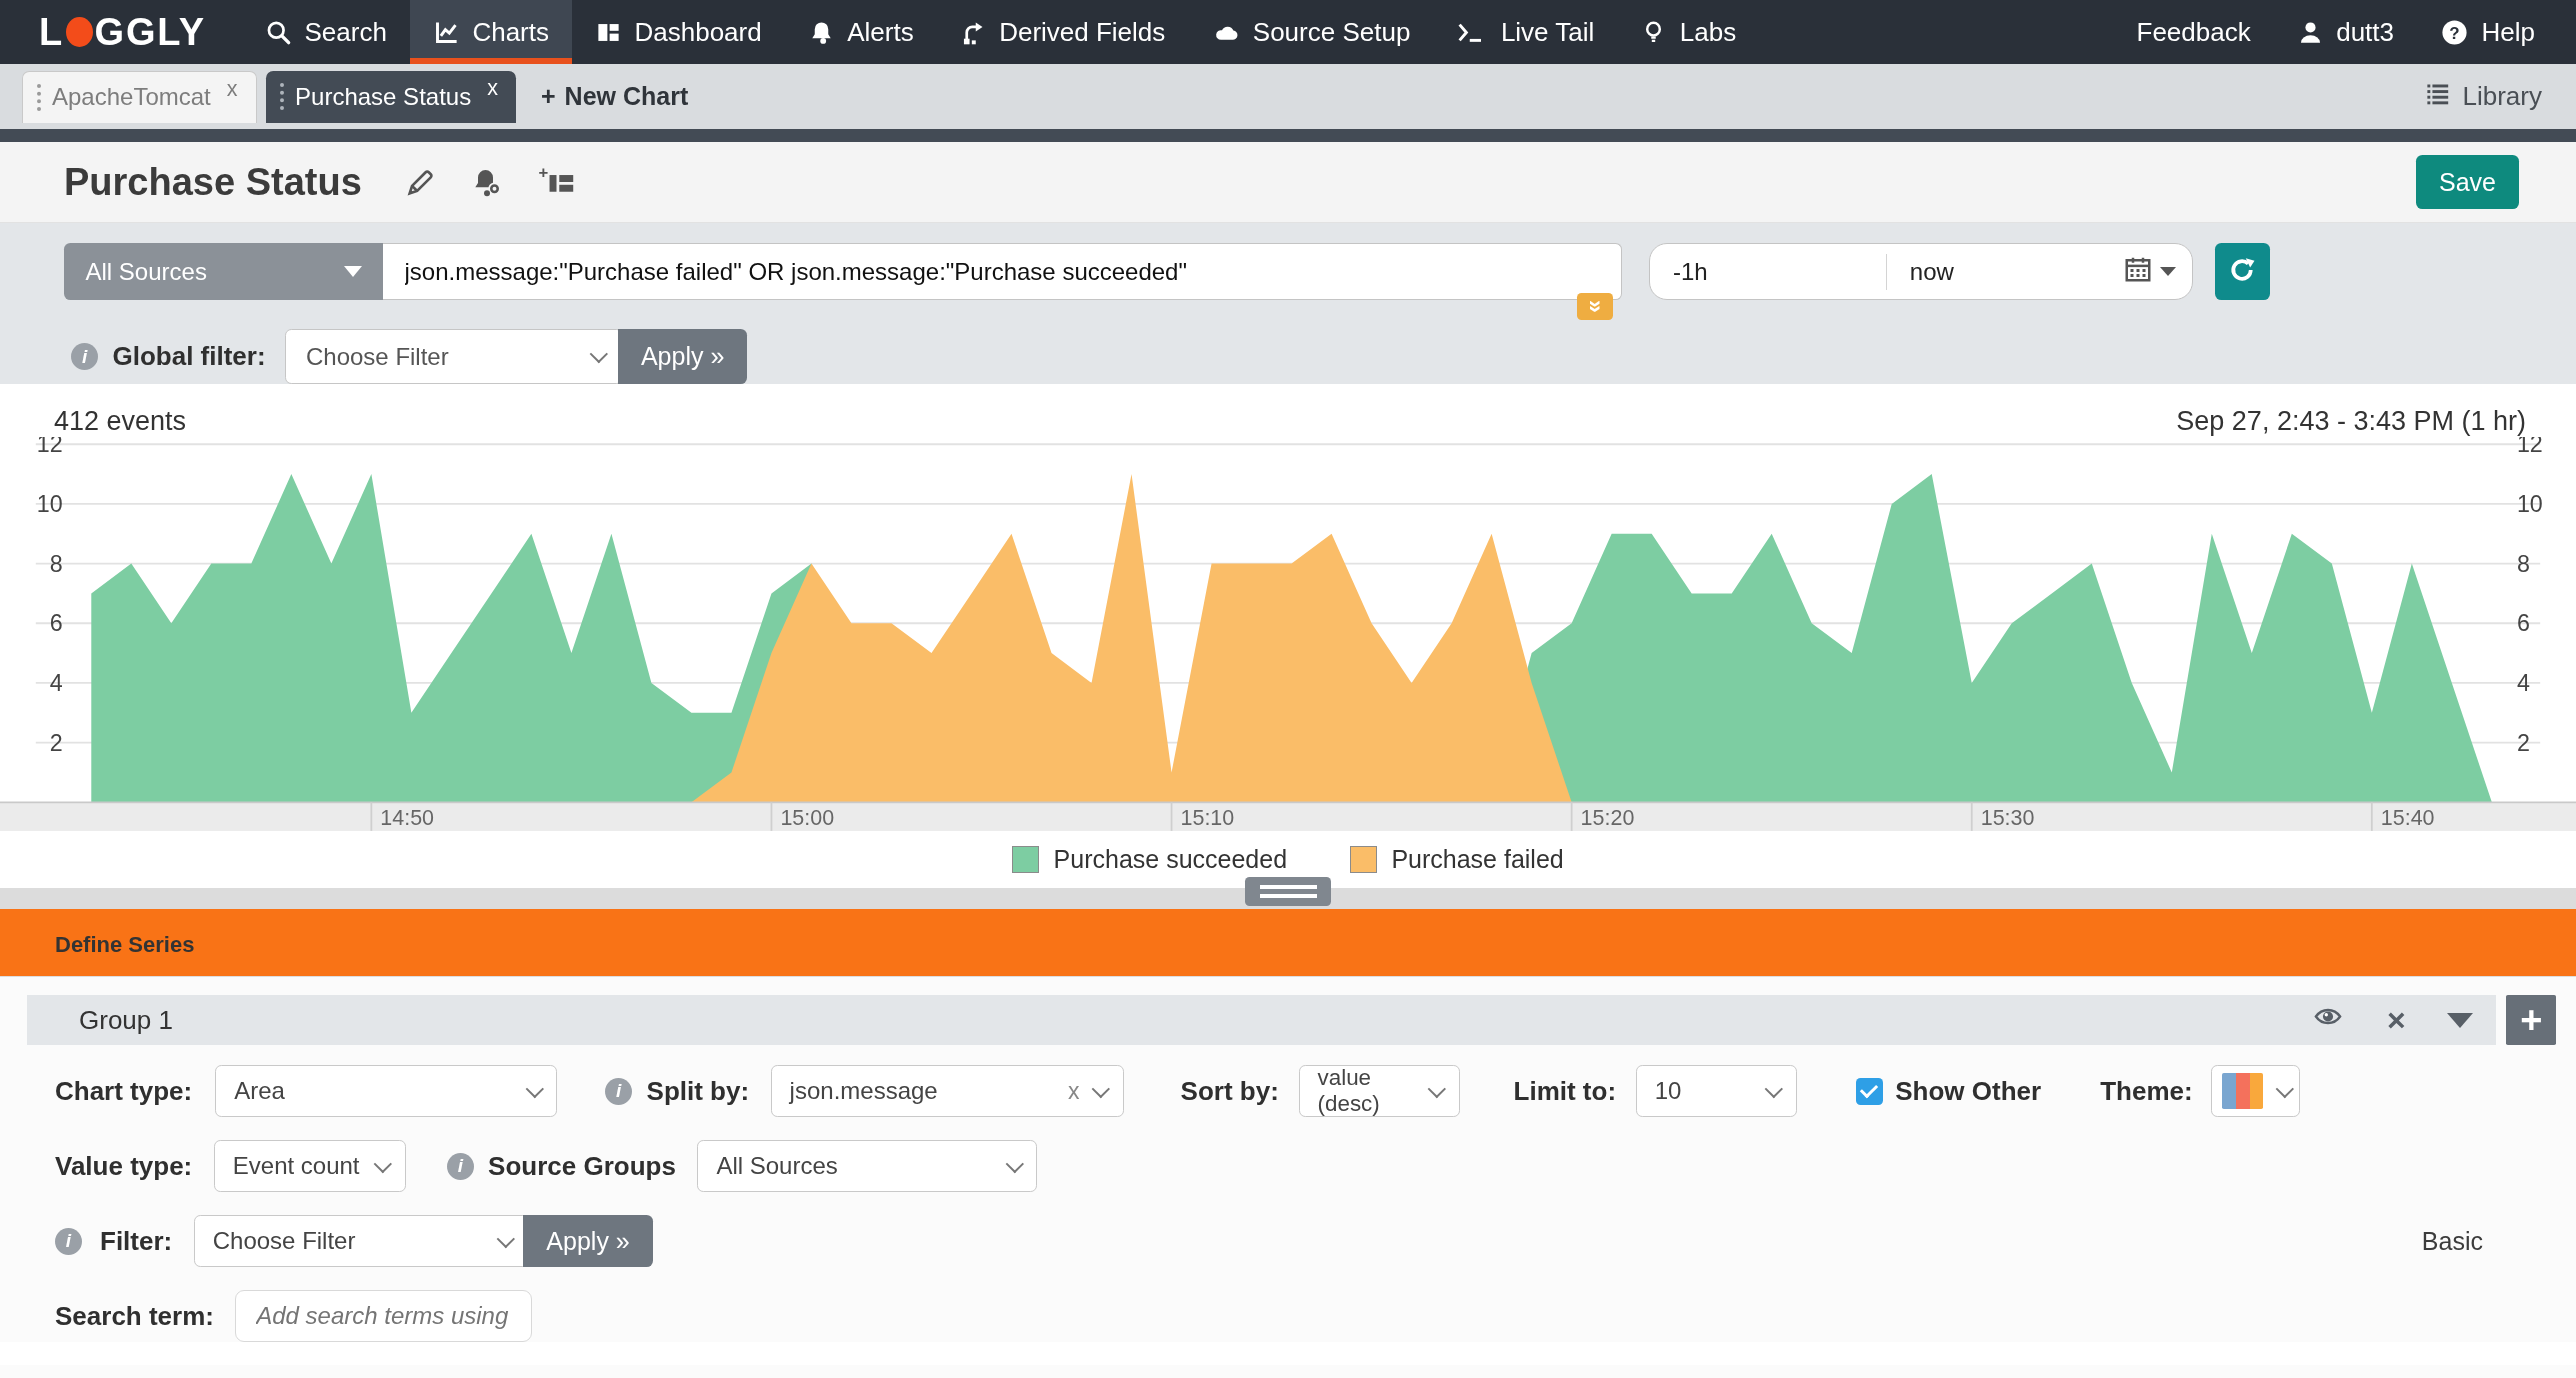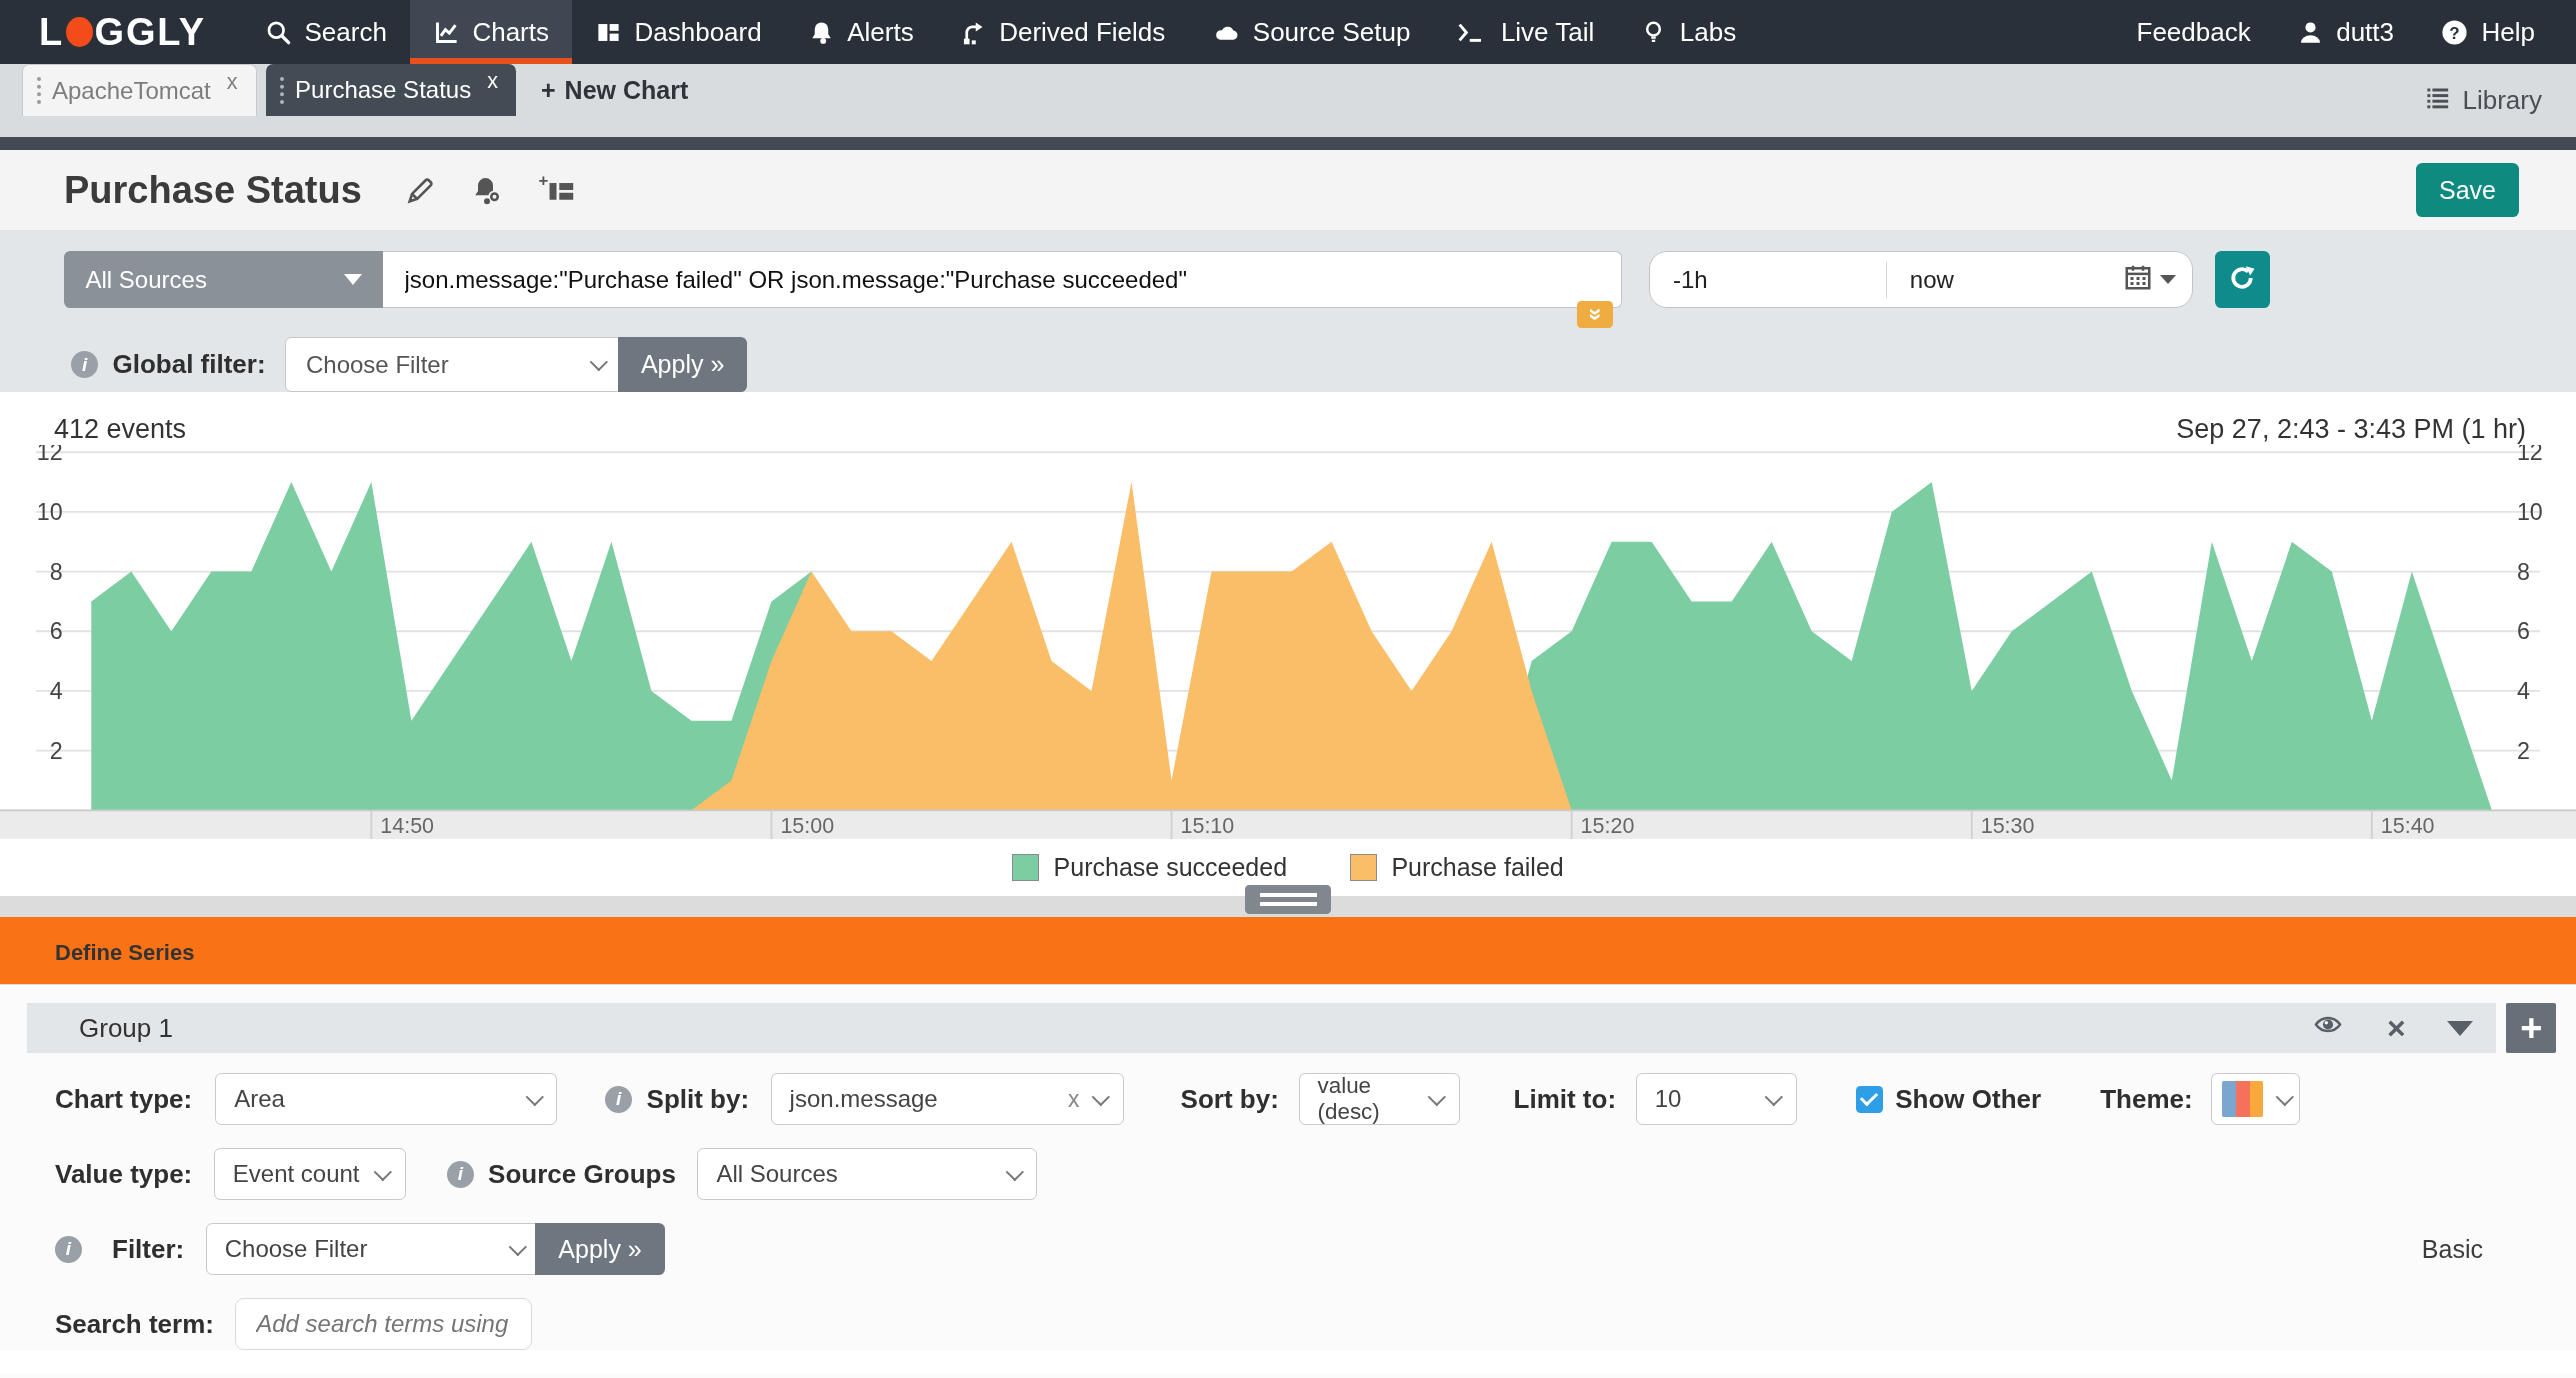--- a/index.html
+++ b/index.html
@@ -11,21 +11,21 @@
   .logo { display:flex; align-items:center; font-size:38px; font-weight:bold; letter-spacing:1.8px;
     padding:0 36px 0 39px; }
   .logo .o-dot { width:27px; height:30px; background:#f34c1a; border-radius:50%; display:inline-block; margin:0 1.8px; }
   .nav-item { display:flex; align-items:center; gap:12.5px; padding:0 23px; font-size:26px; cursor:pointer; position:relative; }
   .nav-item.active { background:#3f4752; }
   .nav-item.active::after { content:""; position:absolute; left:0; right:0; bottom:0; height:6.3px; background:#e8511d; }
   .nav-right { margin-left:auto; display:flex; align-items:stretch; padding-right:18px; }
   .nav svg { display:block; }
 
   
-  .tabbar { height:73px; background:#d9dcdf; display:flex; align-items:flex-start; padding:0 21.5px; }
+  .tabbar { height:65px; background:#d9dcdf; display:flex; align-items:center; padding:0 21.5px; }
   .tab { height:52px; display:flex; align-items:center; gap:10.7px; padding:0 18px 0 14.3px;
     border-radius:7.2px 7.2px 0 0; font-size:24px; position:relative; margin-right:9px; cursor:pointer; }
   .tab.inactive { background:#f4f4f4; border:0.9px solid #c9c9c9; border-bottom:none; color:#7d7d7d; }
   .tab.active { background:#434b55; color:#fff; }
   .grip { border-left:4.5px dotted #9a9a9a; height:27px; width:4.5px; }
   .tab.active .grip { border-color:#aeb4bb; }
   .tab-close { font-size:21.5px; line-height:21.5px; margin-left:5.4px; align-self:flex-start; margin-top:7.2px; cursor:pointer; }
   .newchart { display:flex; align-items:center; gap:9px; font-size:25px; font-weight:bold; color:#2f343a;
     padding:0 16px; height:52px; cursor:pointer; }
   .library { margin-left:auto; display:flex; align-items:center; gap:10.7px; font-size:26px; color:#4a4f55;
@@ -458,21 +458,21 @@
     <span class="info-ic" style="margin-left:41px">i</span>
     <span class="flabel" style="margin-left:14.3px">Source Groups</span>
     <div class="fsel" style="width:340px; margin-left:21.5px">
       <span>All Sources</span>
       <span class="chev"></span>
     </div>
   </div>
 
   <div class="frow">
     <span class="info-ic">i</span>
-    <span class="flabel" style="margin-left:30px">Filter:</span>
+    <span class="flabel" style="margin-left:18px">Filter:</span>
     <div class="fsel" style="width:335px; margin-left:21.5px">
       <span>Choose Filter</span>
       <span class="chev"></span>
     </div>
     <button class="applybtn" style="height:52px">Apply »</button>
     <span class="basic">Basic</span>
   </div>
 
   <div class="frow">
     <span class="flabel">Search term:</span>

